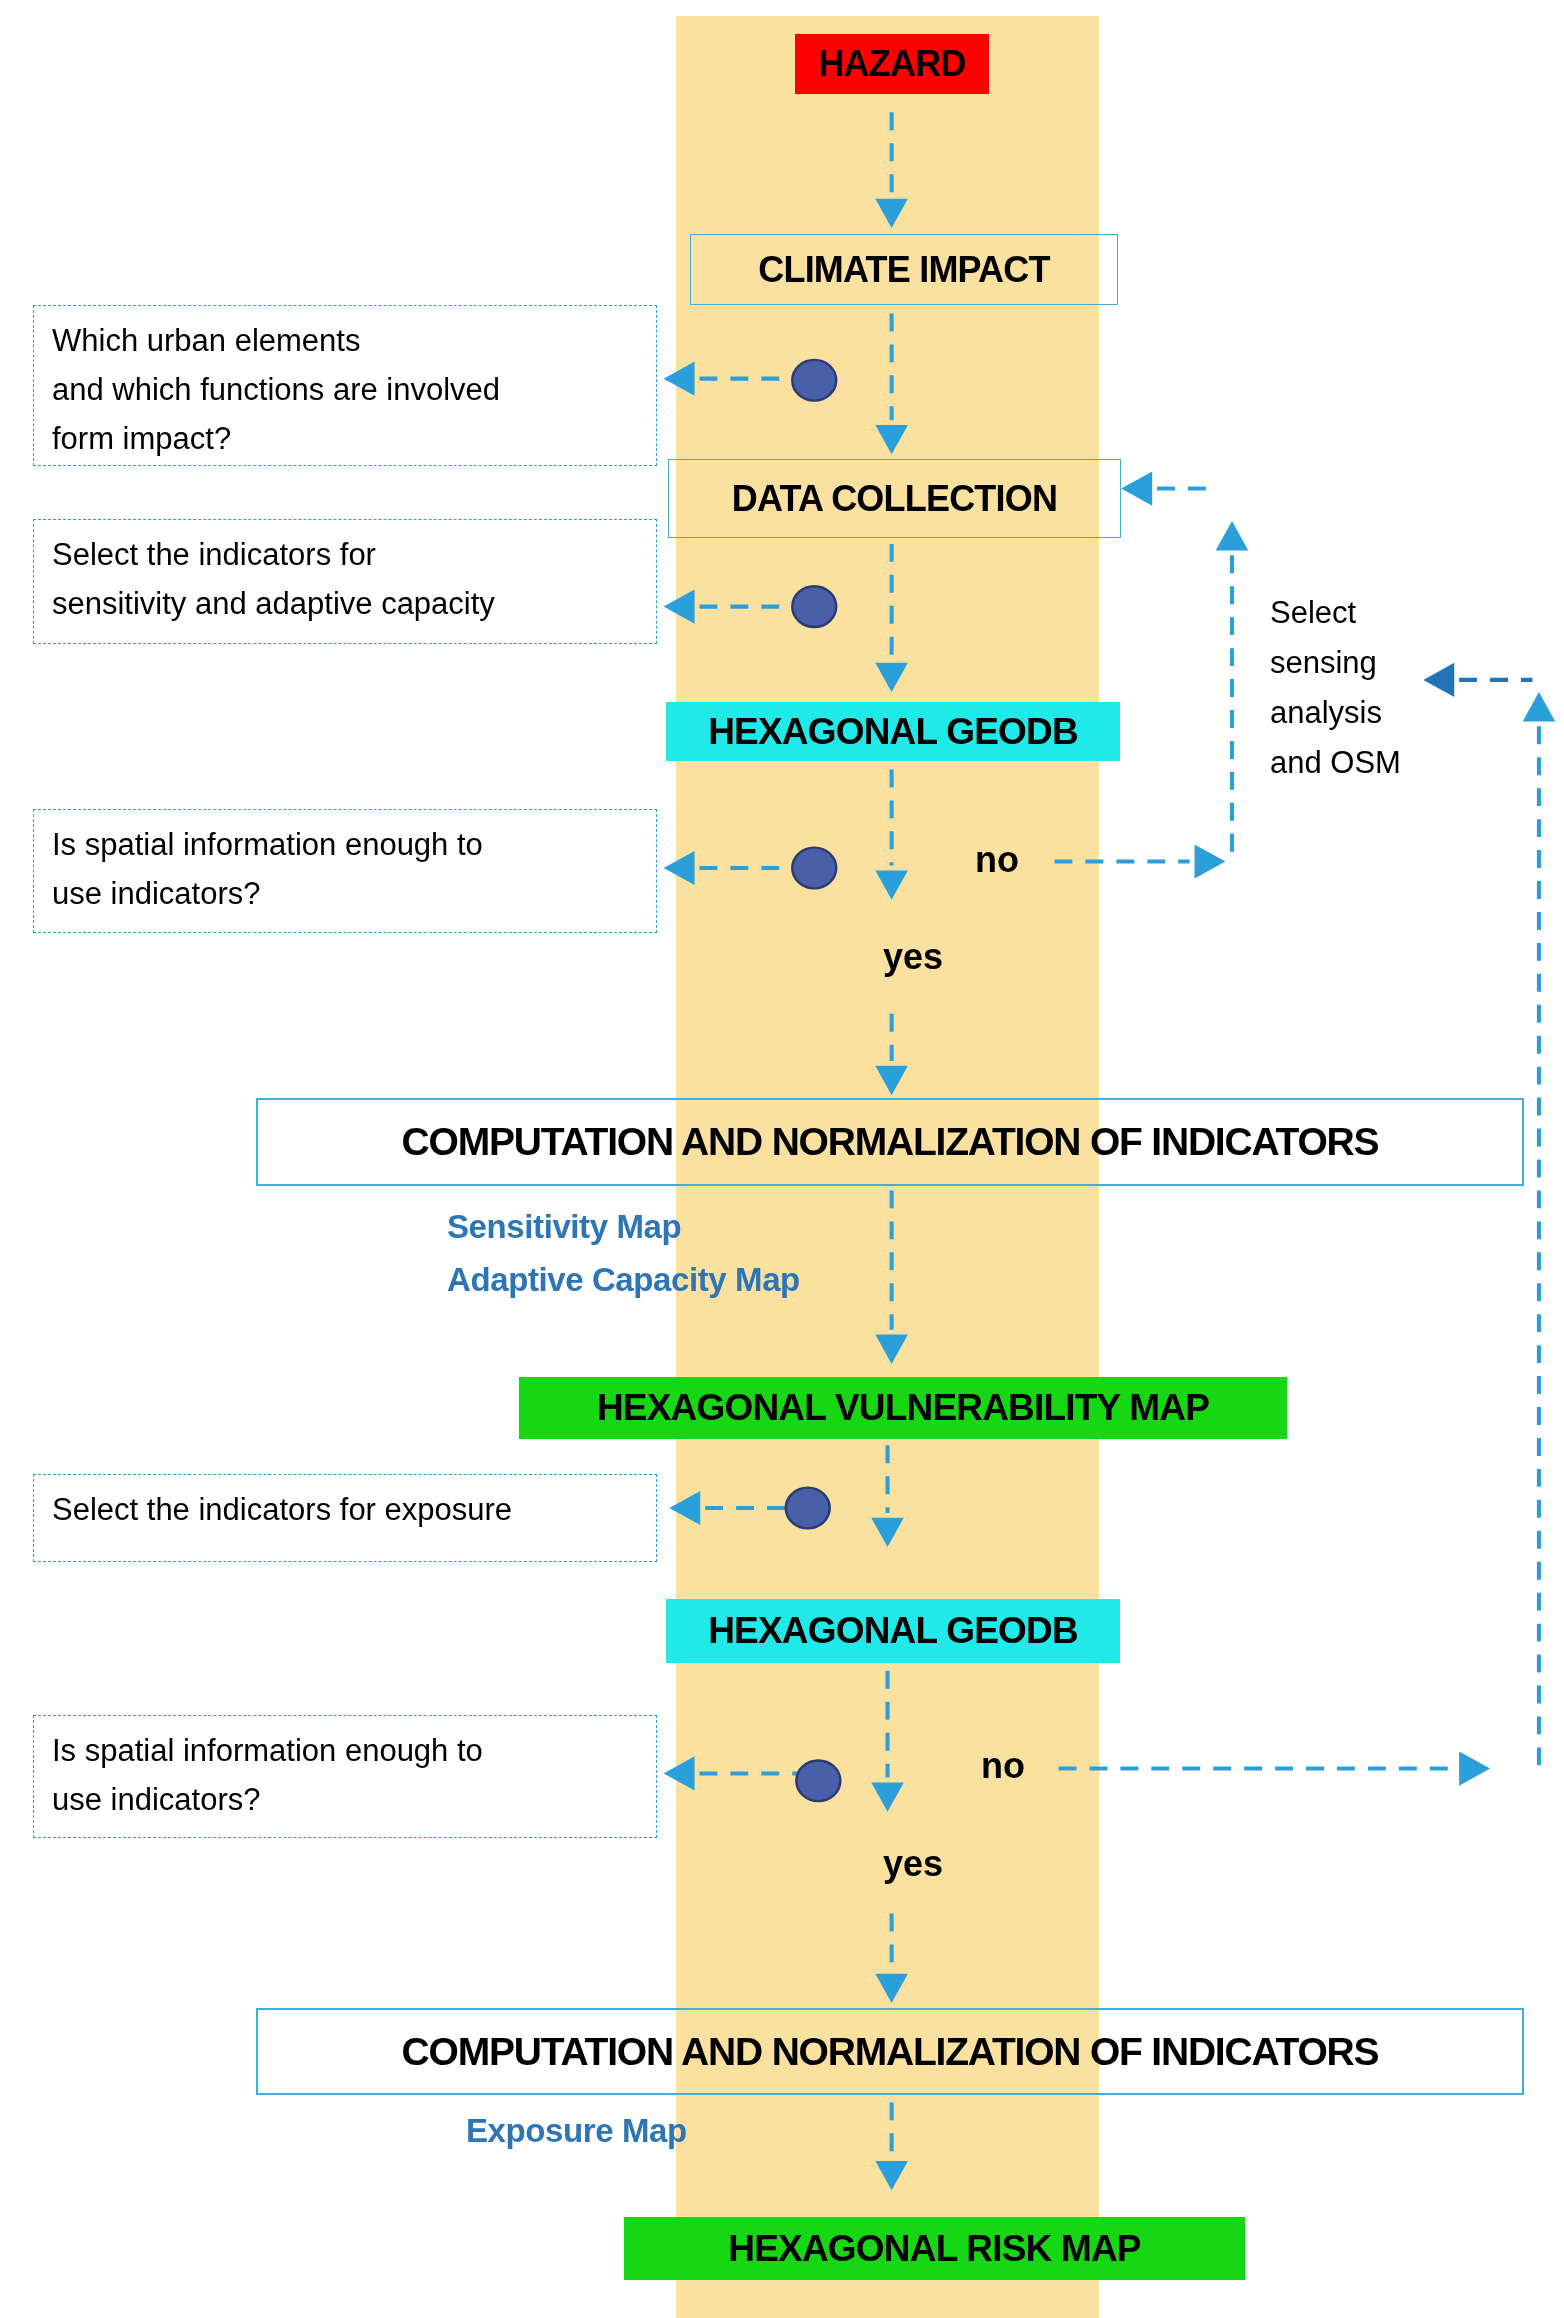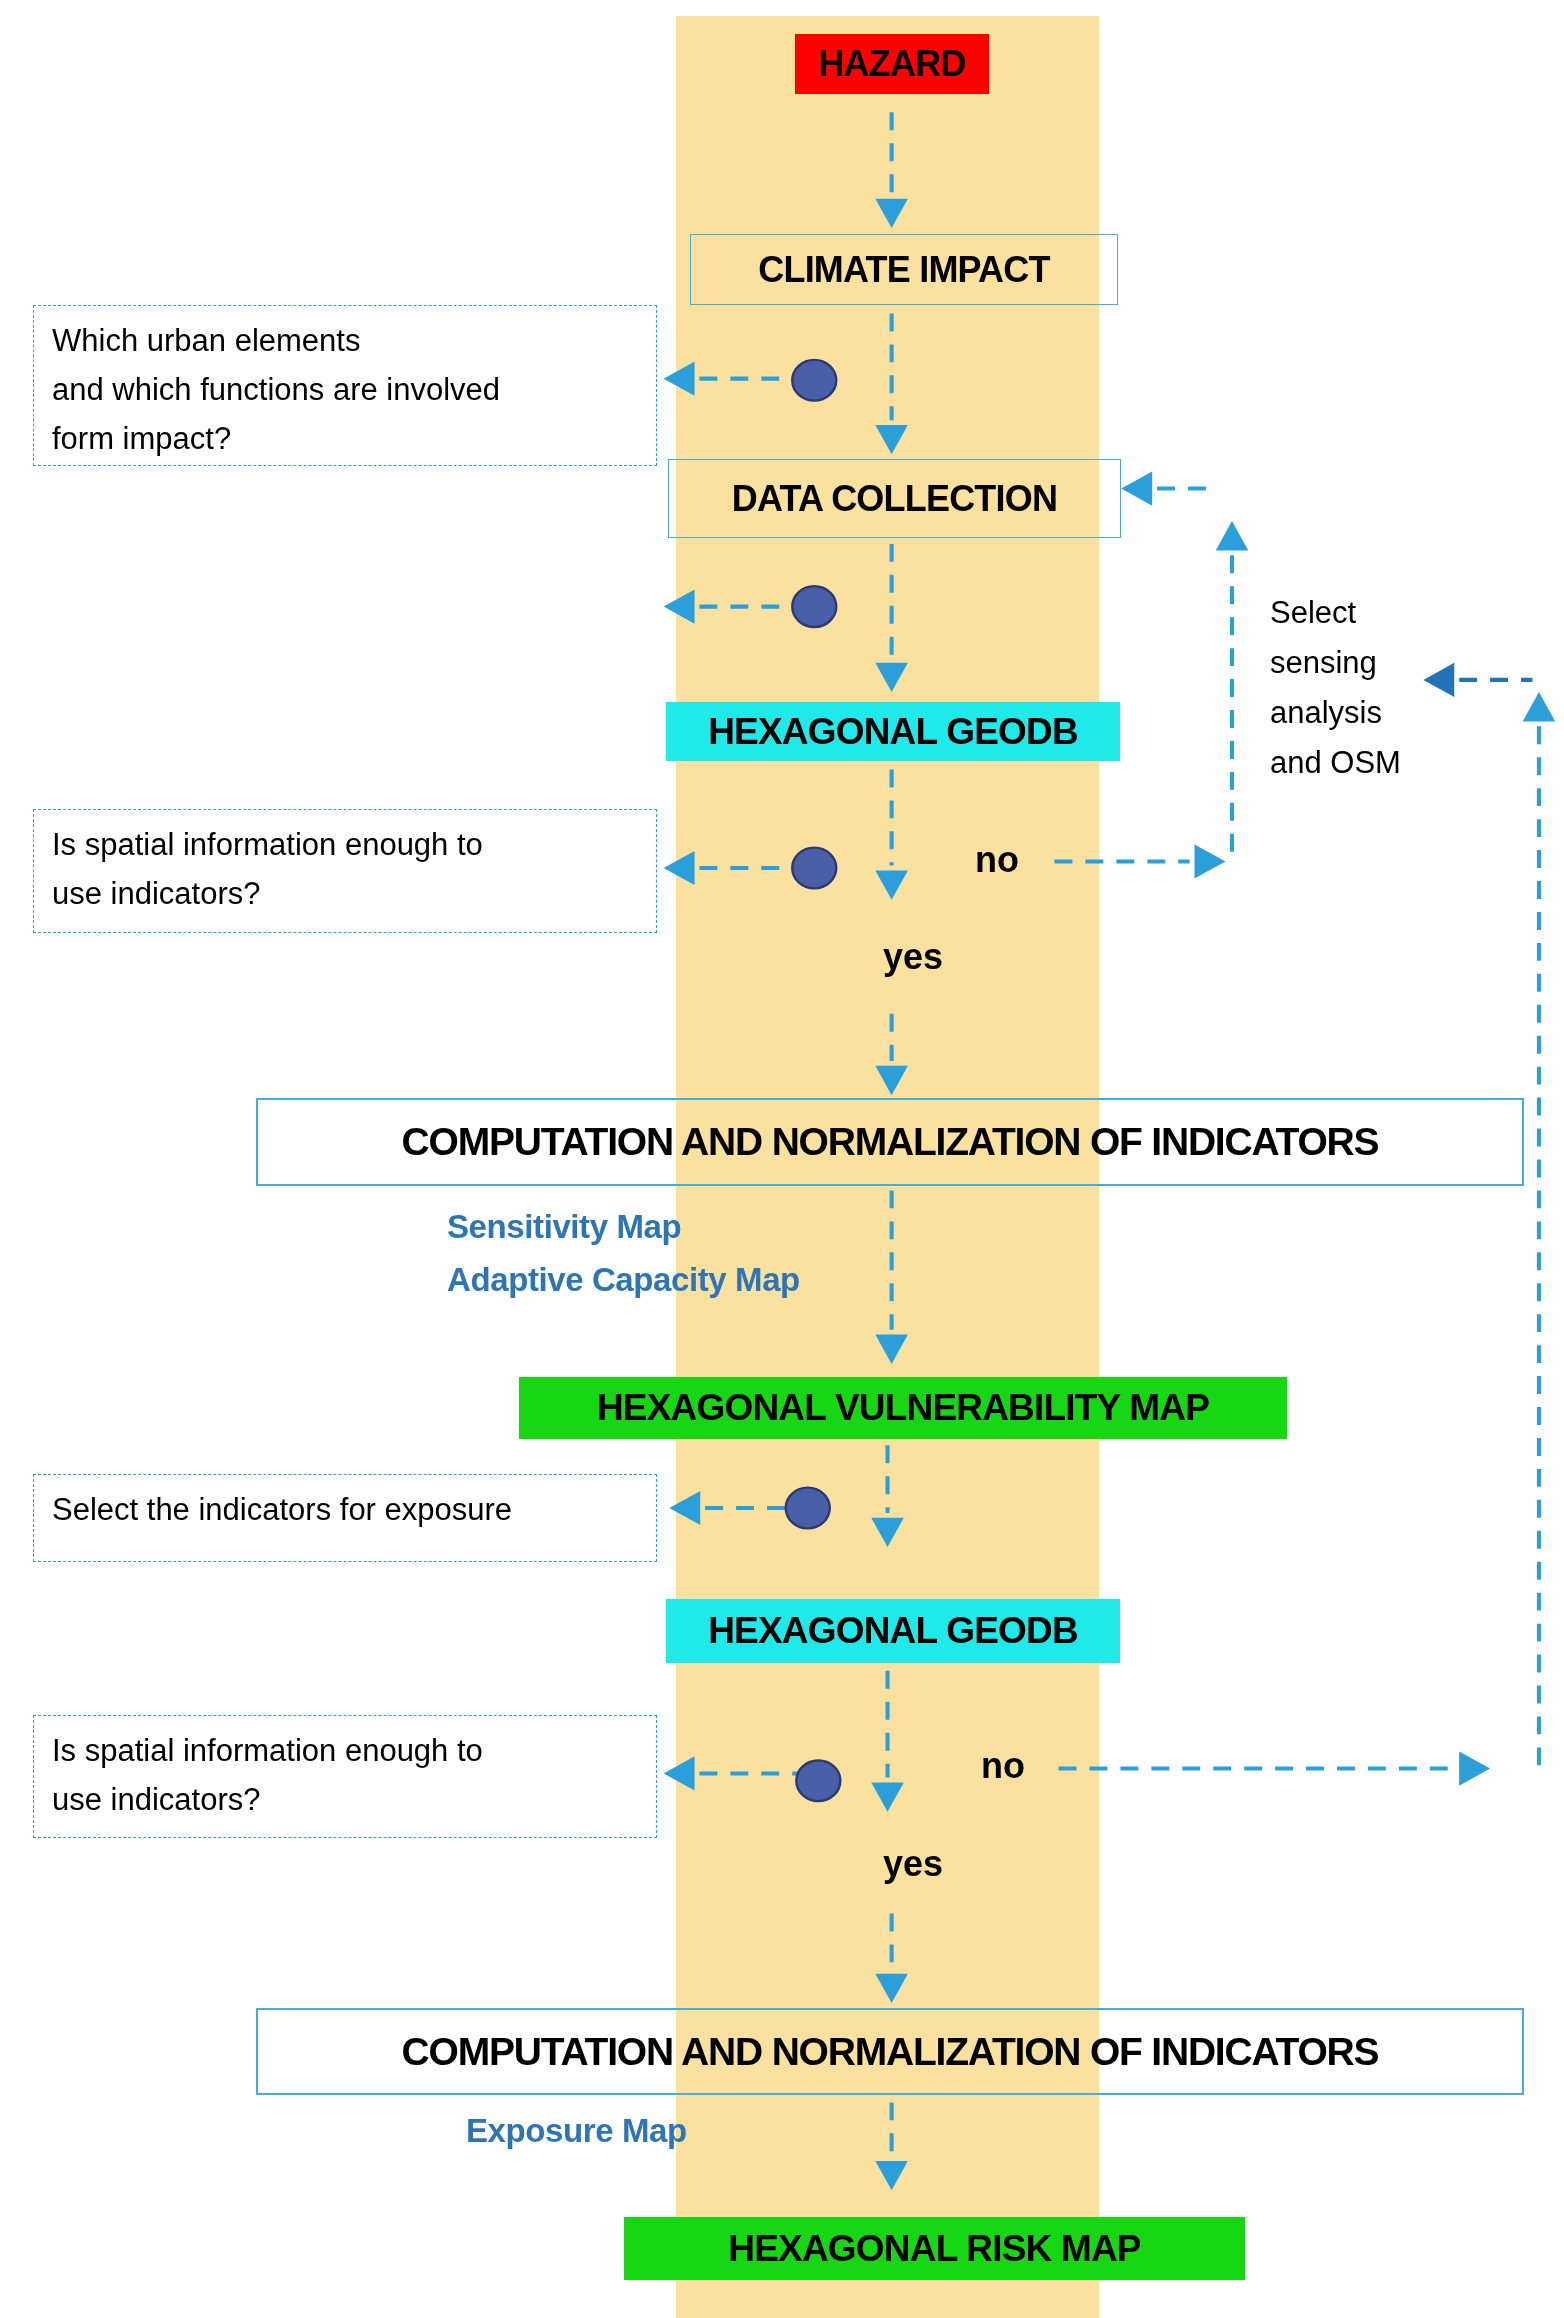--- a/index.html
+++ b/index.html
@@ -151,20 +151,24 @@
   <div class="node fill-green" style="left:624px; top:2217px; width:621px; height:63px; font-size:37px;">
     <span>HEXAGONAL RISK MAP</span>
   </div>
 
   <div class="qbox" style="left:33px; top:305px; width:624px; height:161px;">
     <span>Which urban elements</span>
     <span>and which functions are involved</span>
     <span>form impact?</span>
   </div>
 
+  <div class="qbox" style="left:33px; top:519px; width:624px; height:125px;">
+    <span>Select the indicators for</span>
+    <span>sensitivity and adaptive capacity</span>
+  </div>
 
   <div class="qbox" style="left:33px; top:809px; width:624px; height:124px;">
     <span>Is spatial information enough to</span>
     <span>use indicators?</span>
   </div>
 
   <div class="qbox" style="left:33px; top:1474px; width:624px; height:88px;">
     <span>Select the indicators for exposure</span>
   </div>
 

